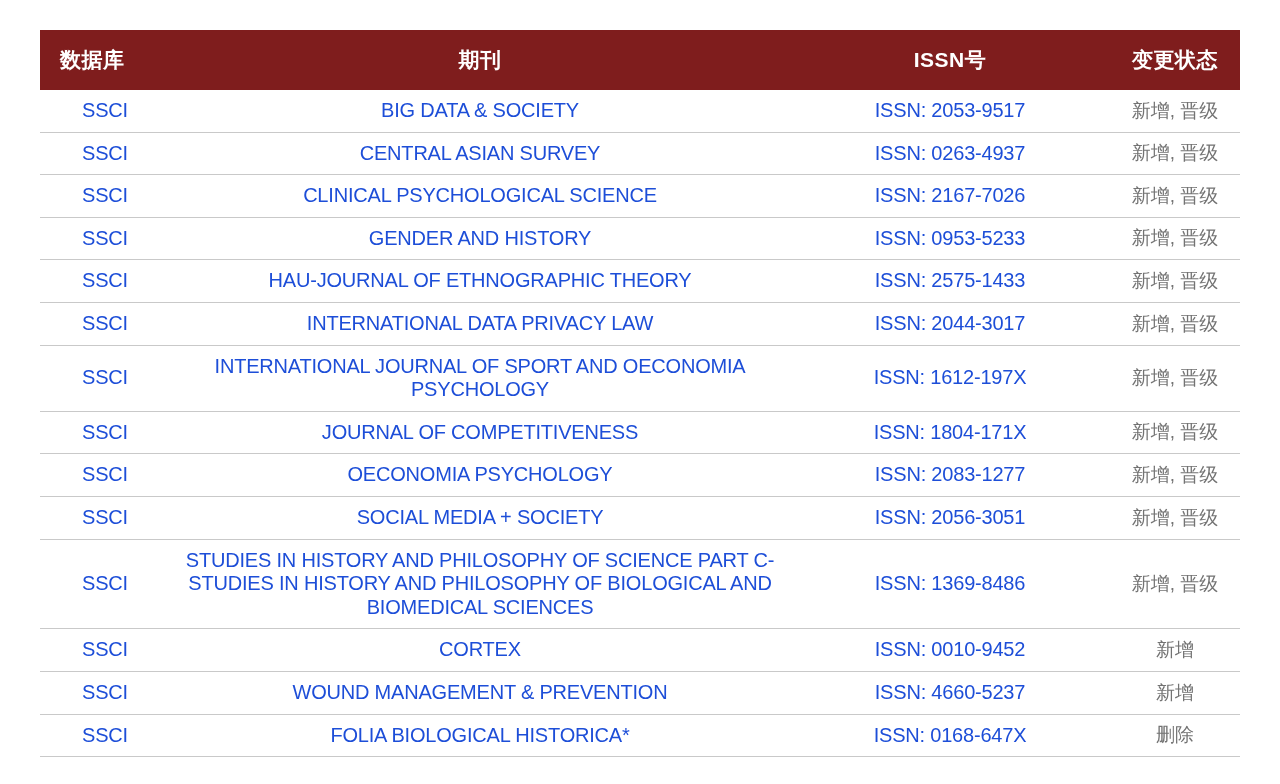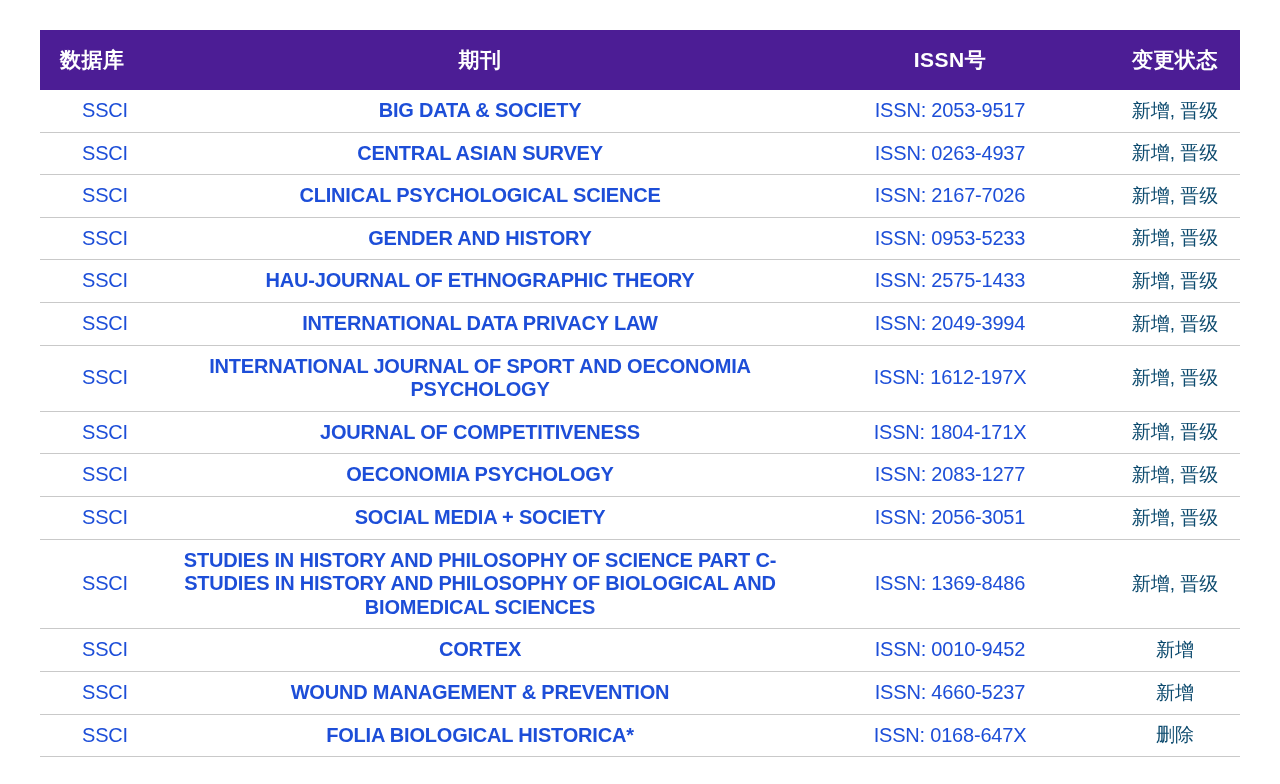--- a/index.html
+++ b/index.html
@@ -21,21 +21,21 @@
     width: 1200px;
     border-collapse: collapse;
     table-layout: fixed;
   }
   col.c-database { width: 130px; }
   col.c-journal  { width: 620px; }
   col.c-issn     { width: 320px; }
   col.c-status   { width: 130px; }
 
   thead th {
-    background: #4c1d95;
+    background: #7f1d1d;
     color: #ffffff;
     font-size: 21px;
     font-weight: 600;
     letter-spacing: 0.5px;
     text-align: center;
     vertical-align: middle;
     padding: 16px 4px;
   }
   thead th.h-database {
     text-align: left;
@@ -52,26 +52,25 @@
     color: #1d4ed8;
   }
   tbody td.cell-database,
   tbody td.cell-journal,
   tbody td.cell-issn {
     letter-spacing: -0.2px;
     font-weight: 400;
   }
   tbody td.cell-status {
     font-size: 19px;
-    color: #0c4a6e;
+    color: #737373;
   }
   .journal-text {
     display: inline-block;
     max-width: 600px;
-    font-weight: bold;
   }
 </style>
 </head>
 <body>
 
 <div class="table-wrap">
   <table class="journal-table">
     <colgroup>
       <col class="c-database">
       <col class="c-journal">
@@ -113,21 +112,21 @@
         </tr>
         <tr>
           <td class="cell-database">SSCI</td>
           <td class="cell-journal"><span class="journal-text">HAU-JOURNAL OF ETHNOGRAPHIC THEORY</span></td>
           <td class="cell-issn">ISSN: 2575-1433</td>
           <td class="cell-status">新增, 晋级</td>
         </tr>
         <tr>
           <td class="cell-database">SSCI</td>
           <td class="cell-journal"><span class="journal-text">INTERNATIONAL DATA PRIVACY LAW</span></td>
-          <td class="cell-issn">ISSN: 2049-3994</td>
+          <td class="cell-issn">ISSN: 2044-3017</td>
           <td class="cell-status">新增, 晋级</td>
         </tr>
         <tr>
           <td class="cell-database">SSCI</td>
           <td class="cell-journal"><span class="journal-text">INTERNATIONAL JOURNAL OF SPORT AND OECONOMIA PSYCHOLOGY</span></td>
           <td class="cell-issn">ISSN: 1612-197X</td>
           <td class="cell-status">新增, 晋级</td>
         </tr>
         <tr>
           <td class="cell-database">SSCI</td>

